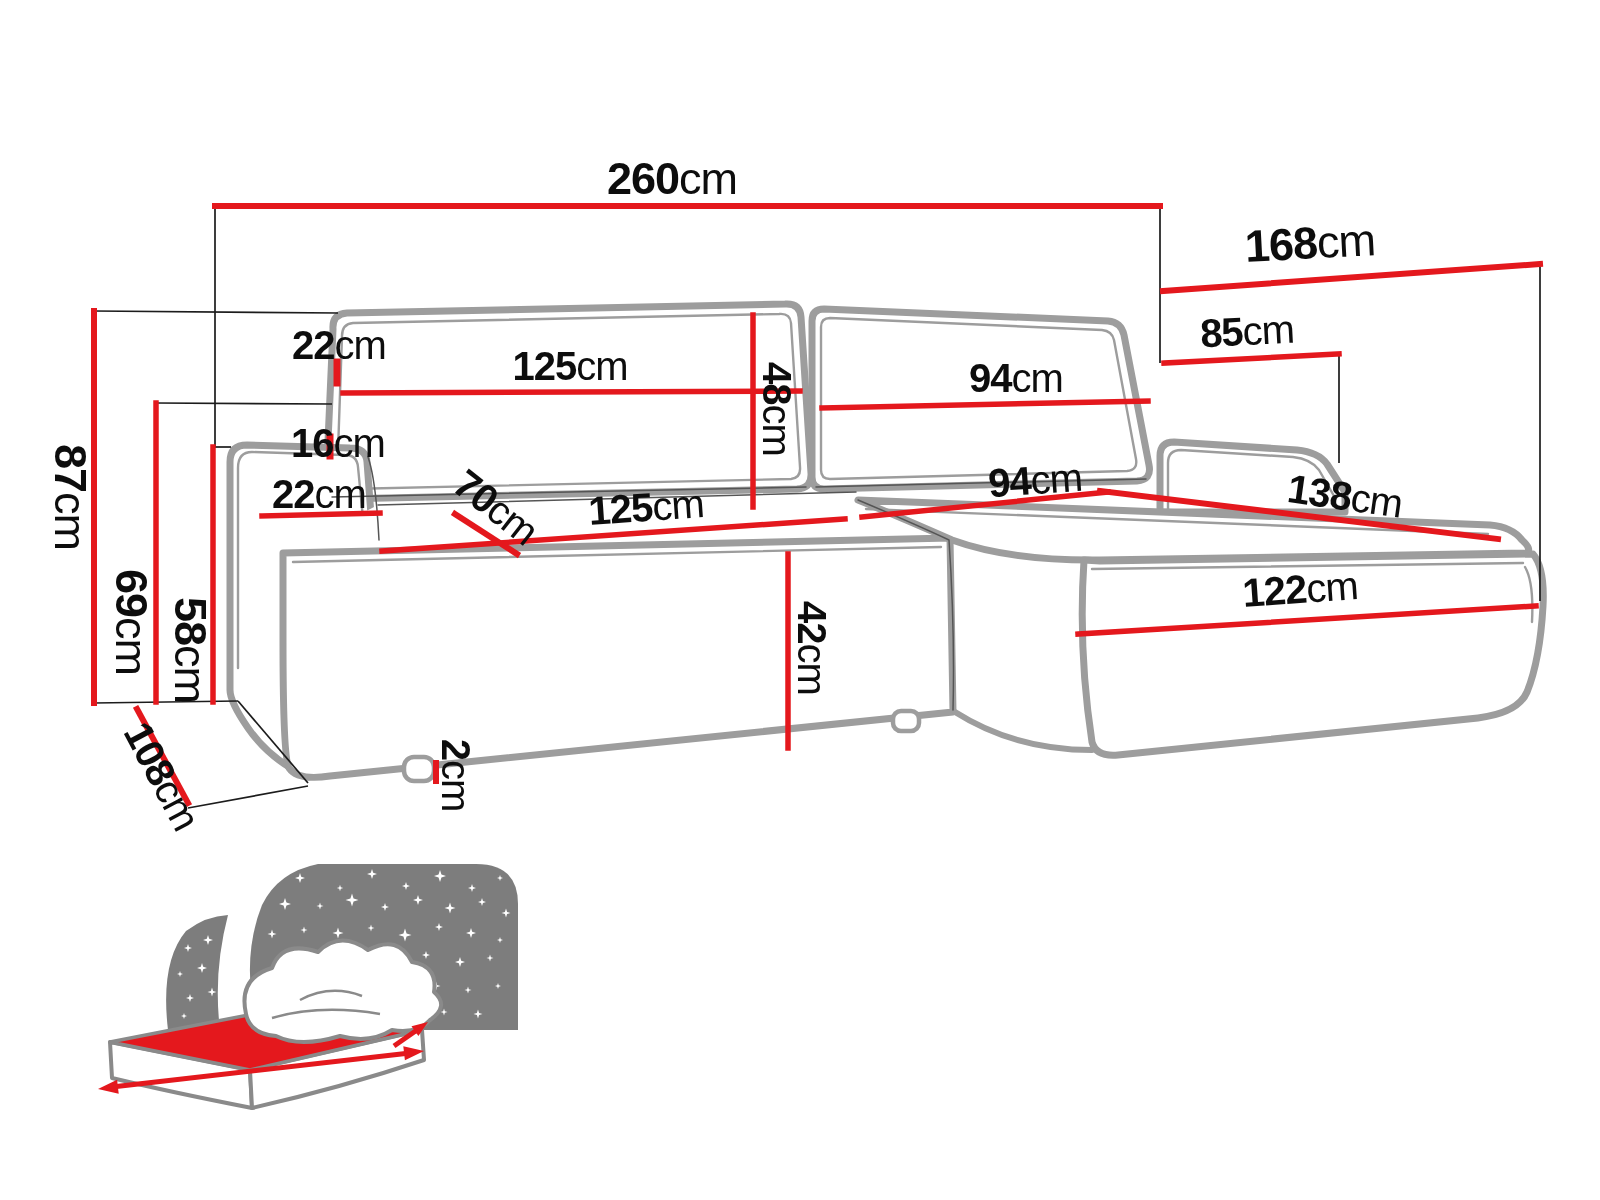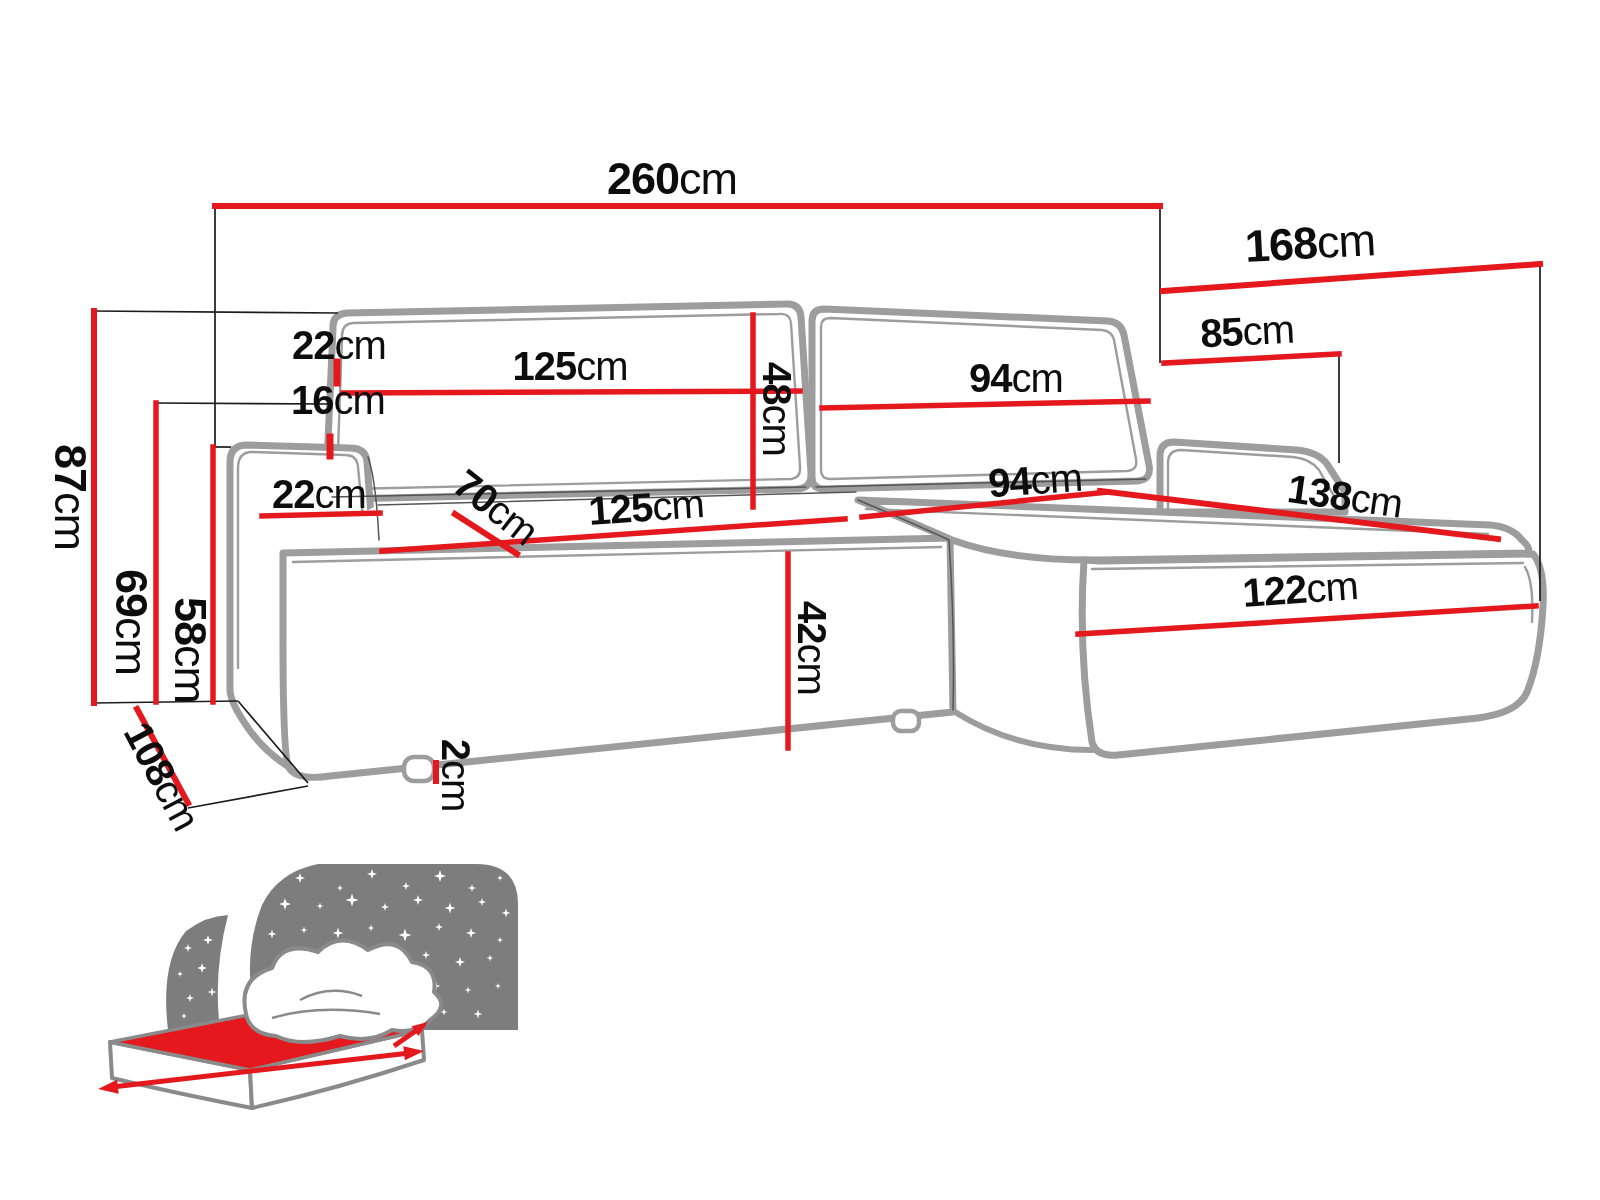--- a/index.html
+++ b/index.html
@@ -217,21 +217,21 @@
 </div>
 <div class="dim-label" style="left:570px;top:366px;">
   <span class="num">125</span><span class="unit">cm</span>
 </div>
 <div class="dim-label rot90" style="left:777px;top:409px;">
   <span class="num">48</span><span class="unit">cm</span>
 </div>
 <div class="dim-label" style="left:1016px;top:378px;">
   <span class="num">94</span><span class="unit">cm</span>
 </div>
-<div class="dim-label" style="left:338px;top:400px;">
+<div class="dim-label" style="left:338px;top:443px;">
   <span class="num">16</span><span class="unit">cm</span>
 </div>
 <div class="dim-label" style="left:319px;top:494px;">
   <span class="num">22</span><span class="unit">cm</span>
 </div>
 <div class="dim-label rot38" style="left:496px;top:507px;">
   <span class="num">70</span><span class="unit">cm</span>
 </div>
 <div class="dim-label rotm4" style="left:646px;top:507px;">
   <span class="num">125</span><span class="unit">cm</span>

